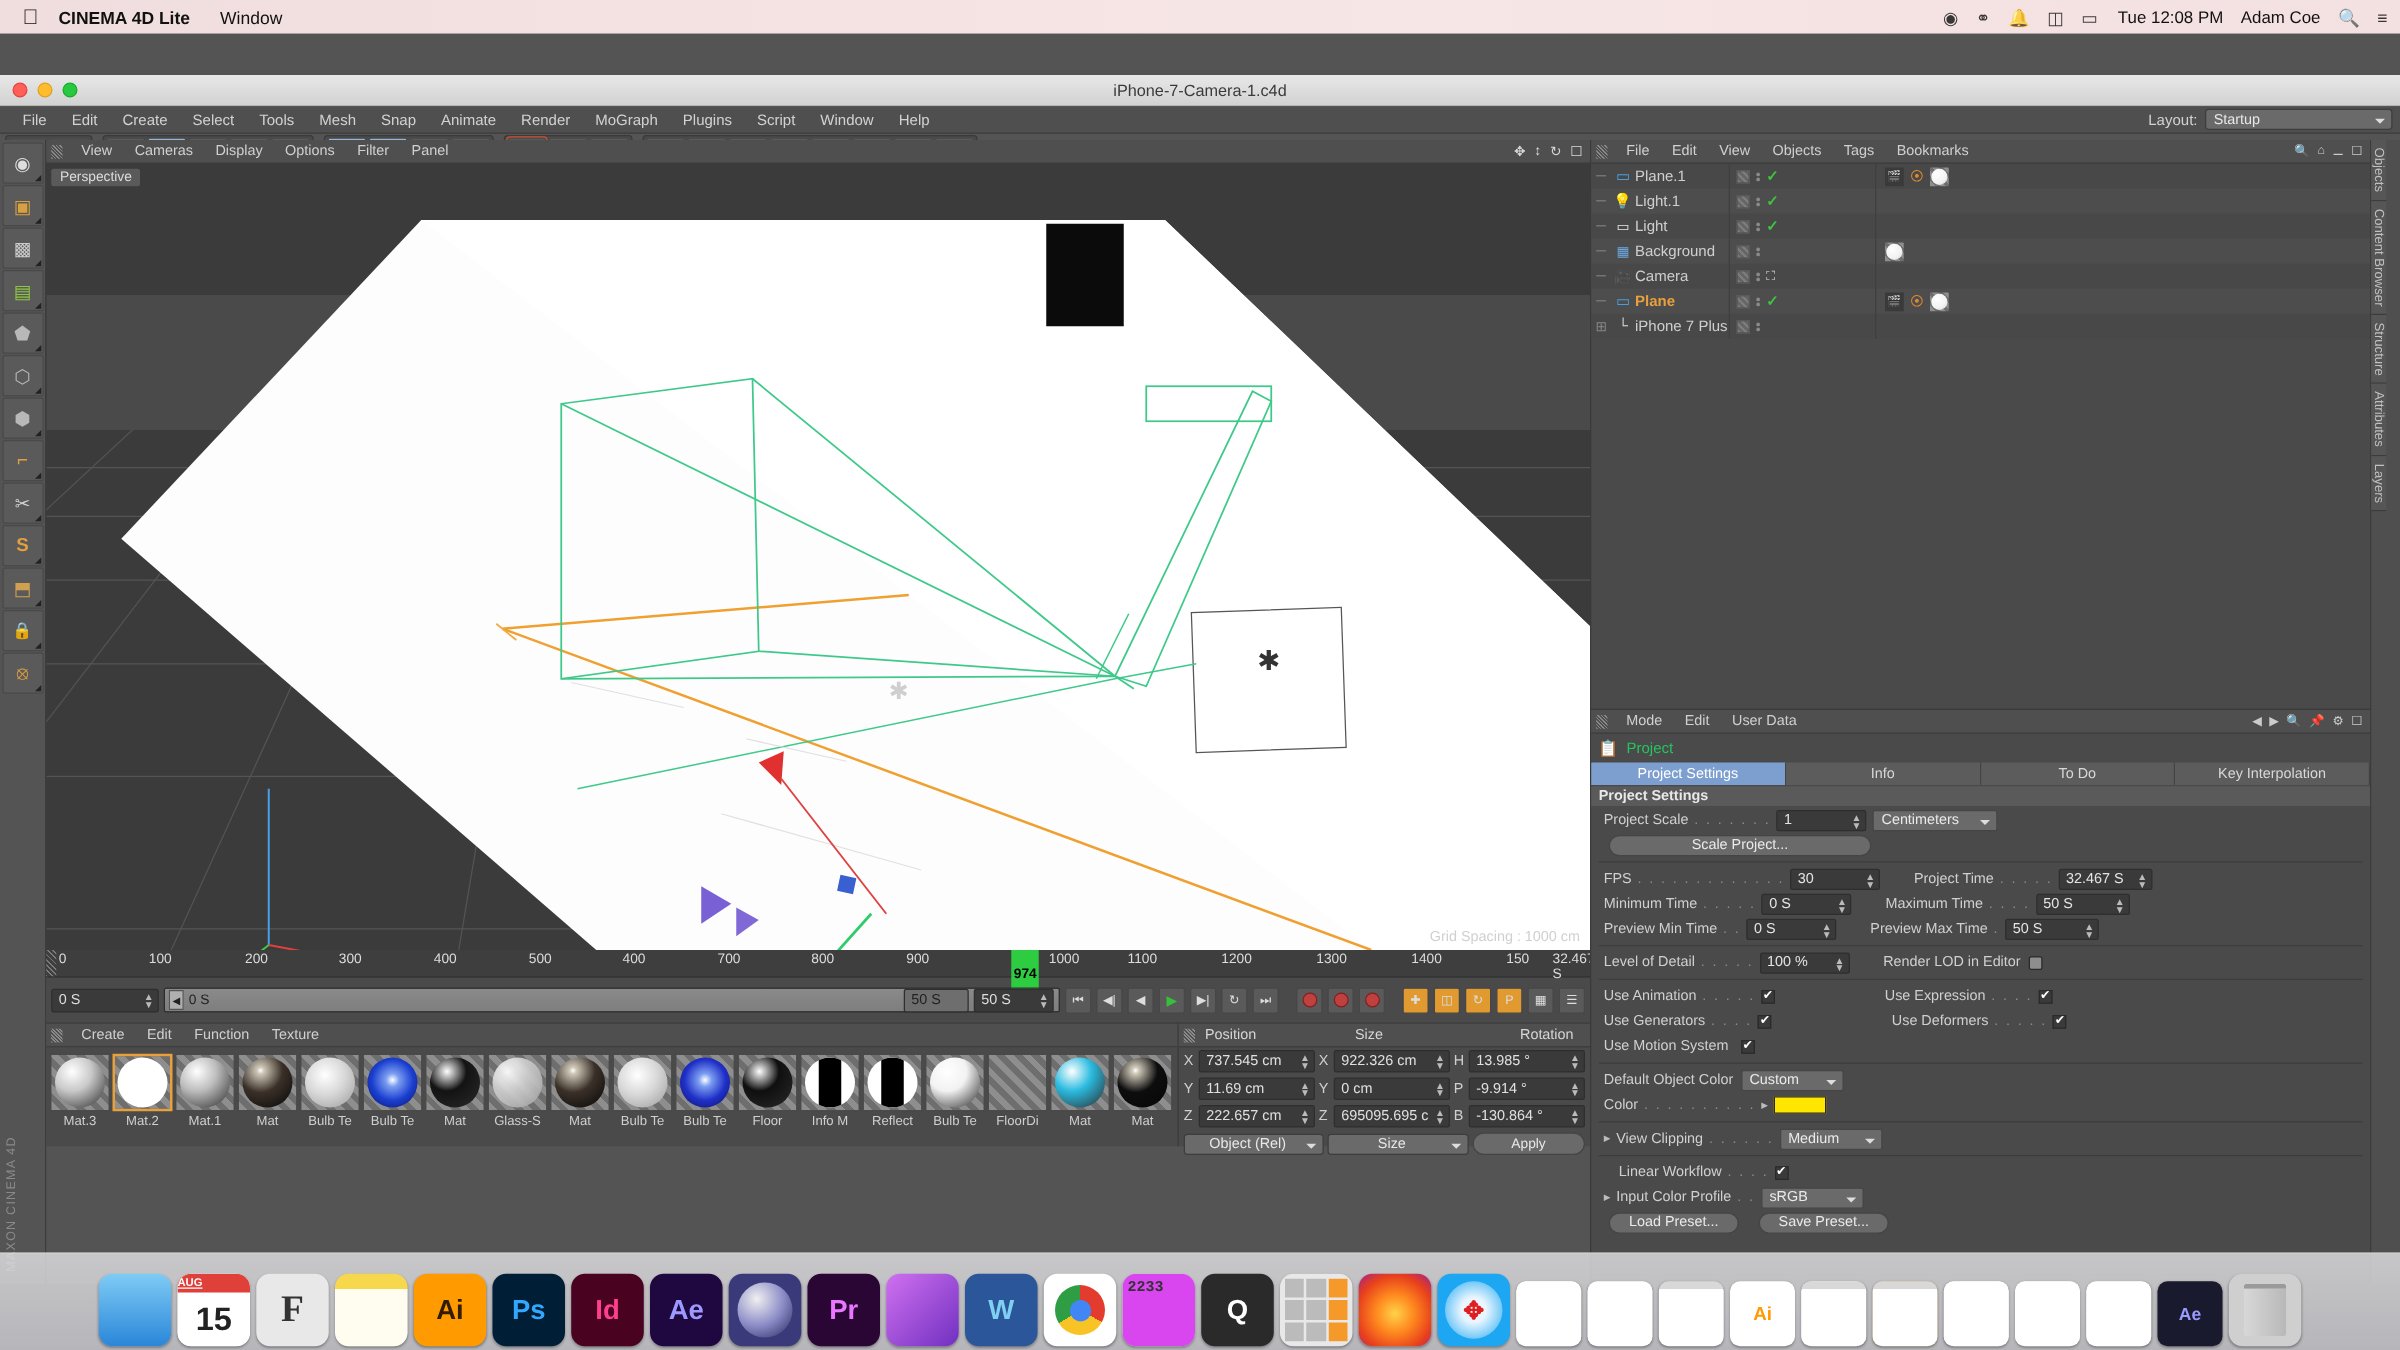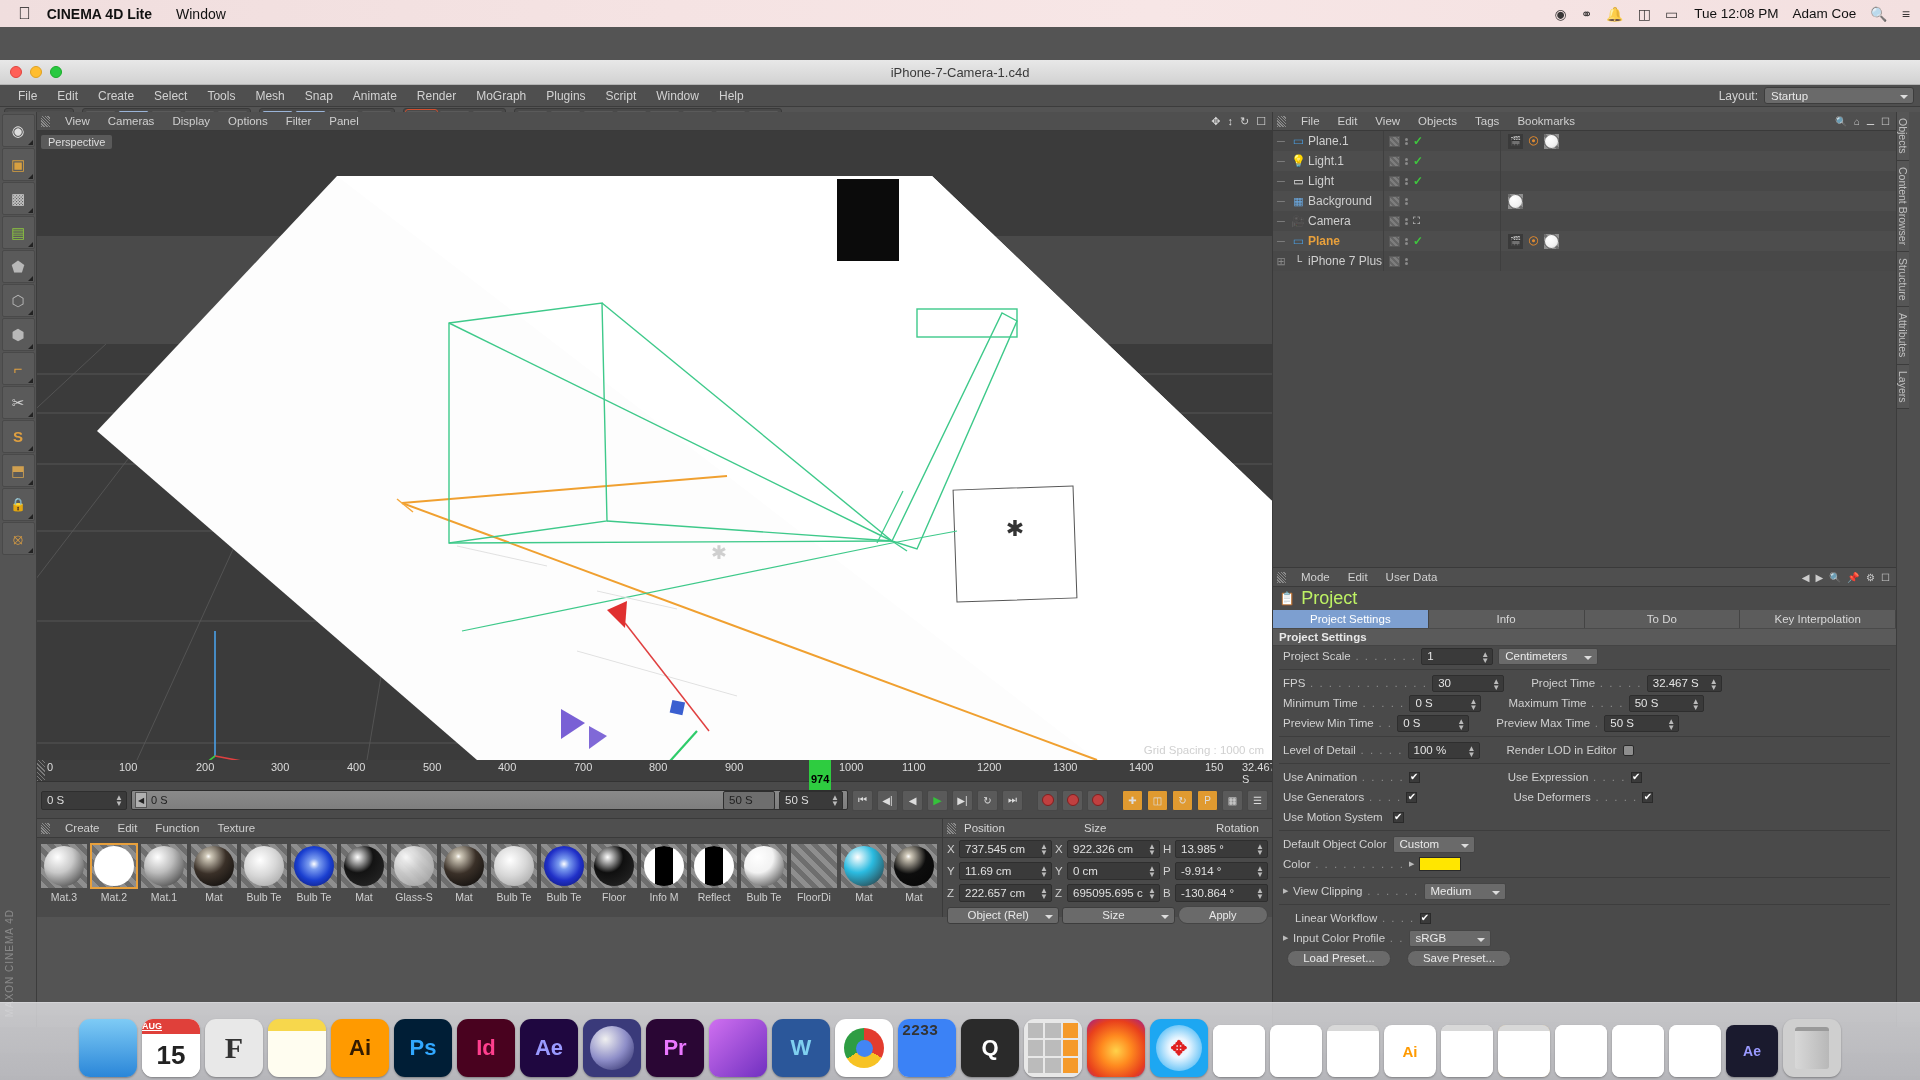--- a/index.html
+++ b/index.html
@@ -161,21 +161,21 @@
   .vis{width:11px;height:11px;background-image:repeating-linear-gradient(45deg,#7d7d7d 0 2px,#666 2px 4px);border:1px solid #5a5a5a;}
   .dots{display:flex;flex-direction:column;gap:1px;}
   .dots i{width:3px;height:3px;background:#8a8a8a;border-radius:50%;display:block;}
   .chk{color:#3ec63e;font-size:12px;font-weight:bold;}
   .tagcol{position:absolute;left:232px;top:0;height:20px;display:flex;align-items:center;gap:3px;padding-left:3px;}
   .tg{width:15px;height:15px;display:flex;align-items:center;justify-content:center;font-size:9px;}
   .tg.mat{background-image:repeating-linear-gradient(45deg,#8e8e8e 0 3px,#6e6e6e 3px 6px);}
   .tg.mat .b{width:13px;height:13px;border-radius:50%;}
   #attr{ position:absolute; left:0; top:455px; right:0; bottom:0; background:#4a4a4a; border-left:1px solid #3a3a3a; border-top:1px solid #3a3a3a;}
   #attrobj{height:22px;display:flex;align-items:center;padding-left:6px;gap:6px;background:#4a4a4a;}
-  #attrobj .nm{font-size:18px;color:#bef264;}
+  #attrobj .nm{font-size:12px;color:#22c55e;}
   #tabs{display:flex;height:18px;margin:1px 0;}
   .tab{flex:1;display:flex;align-items:center;justify-content:center;font-size:11.5px;color:#d8d8d8;
     background:#5c5c5c;border-right:1px solid #444;}
   .tab.act{background:#7d9fd0;color:#fff;}
   .sechdr{background:#5a5a5a;height:17px;display:flex;align-items:center;padding-left:6px;font-size:11.5px;
     color:#e8e8e8;font-weight:bold;border-bottom:1px solid #444;}
   .arow{display:flex;align-items:center;height:20px;padding-left:10px;font-size:11.5px;color:#d0d0d0;}
   .alab{white-space:nowrap;}
   .dotfill{flex:0 0 auto;color:#8d8d8d;letter-spacing:1.5px;overflow:hidden;}
   .afield{background:#3a3a3a;border:1px solid #2e2e2e;height:17px;border-radius:2px;
@@ -890,20 +890,23 @@
           <span class="tab">Key Interpolation</span>
         </div>
         <div class="sechdr">Project Settings</div>
 
         <div class="arow">
           <span class="alab">Project Scale</span>
           <span class="dotfill">&nbsp;. . . . . . .&nbsp;</span>
           <span class="afield" style="width:72px">1<i class="sp">▲<br>▼</i></span>
           <span class="acombo" style="margin-left:5px;width:100px">Centimeters</span>
         </div>
+        <div class="arow" style="padding-left:14px">
+          <span class="wbtn" style="width:210px">Scale Project...</span>
+        </div>
         <div class="hr"></div>
 
         <div class="arow">
           <span class="alab">FPS</span>
           <span class="dotfill">&nbsp;. . . . . . . . . . . . .&nbsp;</span>
           <span class="afield" style="width:72px">30<i class="sp">▲<br>▼</i></span>
           <span class="alab" style="margin-left:27px">Project Time</span>
           <span class="dotfill">&nbsp;. . . . .&nbsp;</span>
           <span class="afield" style="width:75px">32.467 S<i class="sp">▲<br>▼</i></span>
         </div>
@@ -1036,21 +1039,21 @@
     <div class="dk" style="background: linear-gradient(135deg, rgb(208, 112, 240), rgb(112, 48, 192));"></div>
     <div class="dk" style="background: rgb(43, 87, 154);">
       <span style="color:#7fd0f0;font-size:22px;font-weight:bold">W</span>
     </div>
     <div class="dk" style="background: rgb(255, 255, 255);">
       <div style="width:40px;height:40px;border-radius:50%;background:conic-gradient(#e33c2e 0 33%,#f7c325 33% 66%,#2e9d43 66% 100%);display:flex;align-items:center;justify-content:center">
         <div style="width:17px;height:17px;border-radius:50%;background:#4285f4"></div>
       </div>
     </div>
     <div class="dk" style="background: rgb(221, 221, 221);">
-      <div style="width:100%;height:100%;background:#3b82f6;color:#333;font-size:15px;display:flex;align-items:flex-start;padding:4px;font-family:'Liberation Mono',monospace">2233</div>
+      <div style="width:100%;height:100%;background:#d946ef;color:#333;font-size:12px;display:flex;align-items:flex-start;padding:4px;font-family:'Liberation Mono',monospace">2233</div>
     </div>
     <div class="dk" style="background: rgb(42, 42, 42);">
       <span style="color:#fff;font-size:22px;font-weight:bold">Q</span>
     </div>
     <div class="dk" style="background: rgb(208, 208, 208);">
       <div style="width:100%;height:100%;background:#e8e8e8;display:grid;grid-template-columns:repeat(3,1fr);gap:2px;padding:4px">
         <i style="background:#bbb"></i>
         <i style="background:#bbb"></i>
         <i style="background:#f59a2a"></i>
         <i style="background:#bbb"></i>

